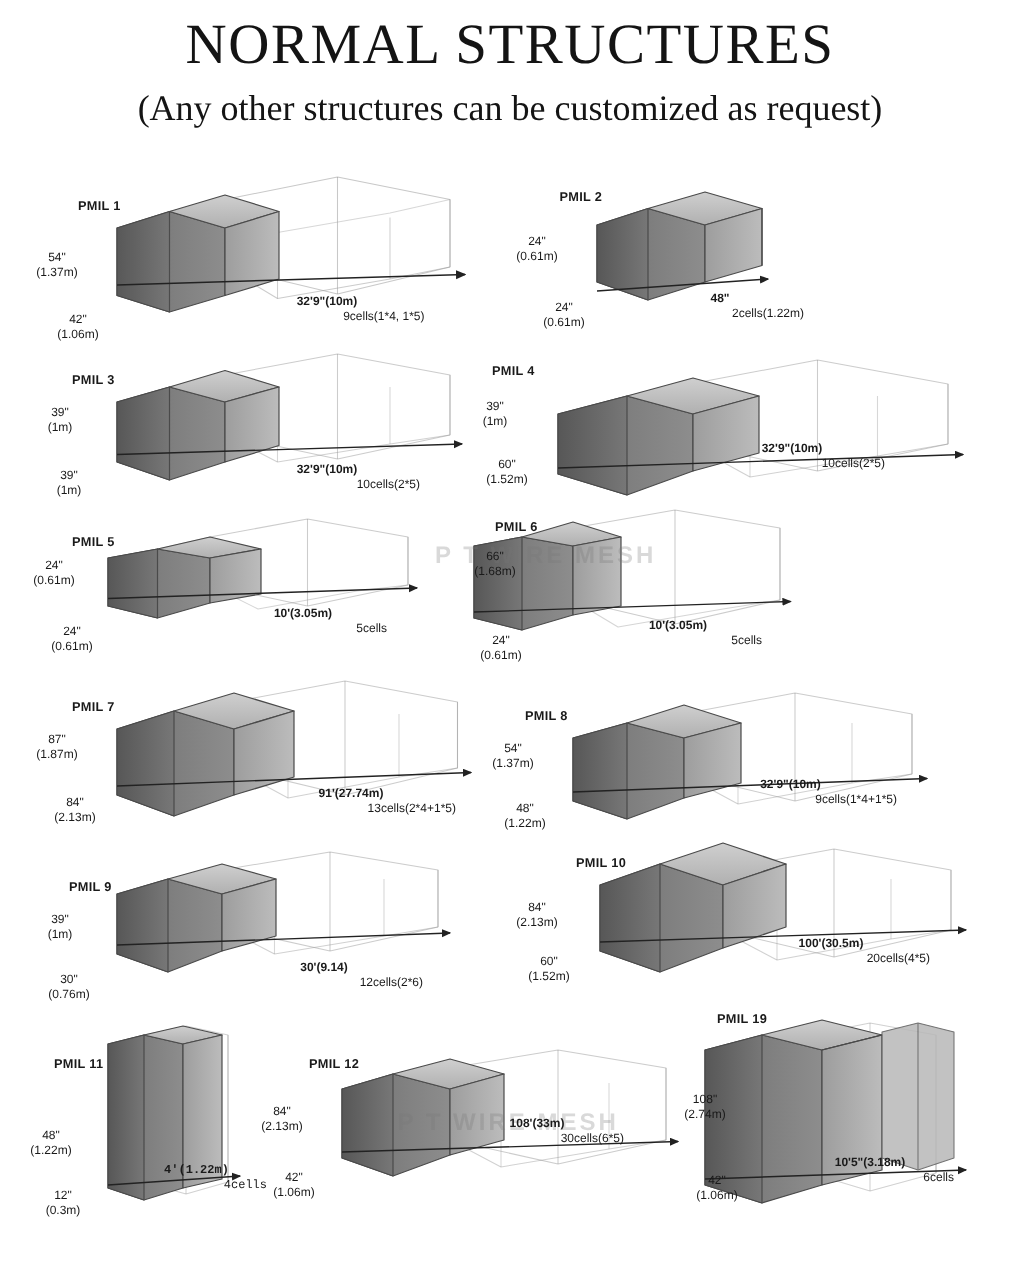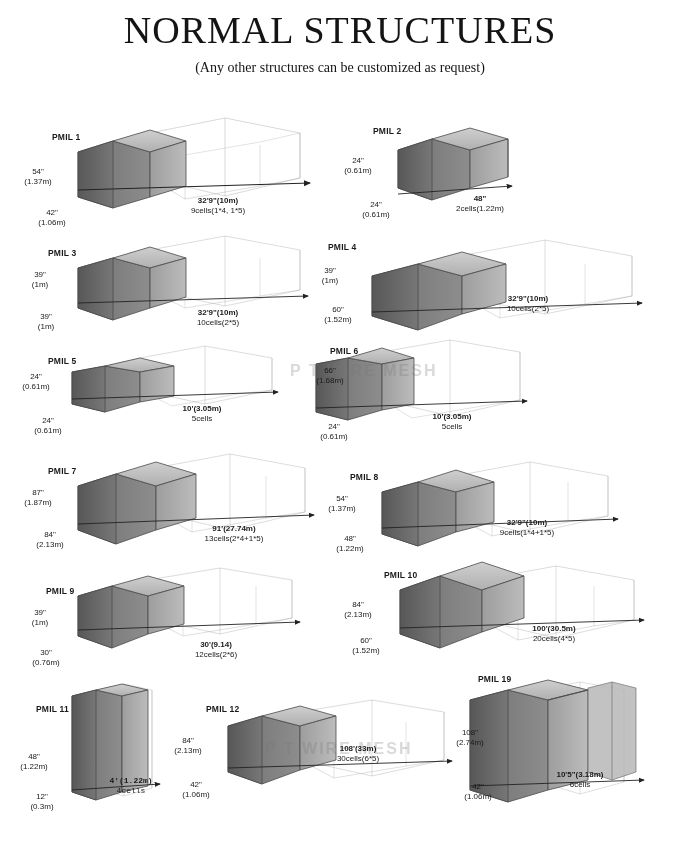--- a/index.html
+++ b/index.html
@@ -32,21 +32,21 @@
     letter-spacing: 1px;
     font-family: "Liberation Serif", serif;
     color: #141414;
   }
   .subtitle {
     position: absolute;
     left: 0;
     top: 60px;
     width: 680px;
     text-align: center;
-    font-size: 14px;
+    font-size: 24px;
     font-family: "Liberation Serif", serif;
     color: #141414;
   }
   
   .unit {
     position: absolute;
   }
   .unit-code {
     position: absolute;
     font-family: "Liberation Sans", sans-serif;
@@ -71,21 +71,21 @@
   .dim .l2 { display: block; }
   .len {
     position: absolute;
     font-family: "Liberation Sans", sans-serif;
     font-size: 8px;
     line-height: 9.5px;
     color: #1a1a1a;
     white-space: nowrap;
     text-align: center;
   }
-  .len .l2 { display: block; }
+  .len .l2 { display: block; text-align: right; }
   
   .wm {
     position: absolute;
     font-family: "Liberation Sans", sans-serif;
     color: rgba(120,120,120,0.28);
     font-size: 16px;
     letter-spacing: 2px;
     font-weight: bold;
     white-space: nowrap;
   }

